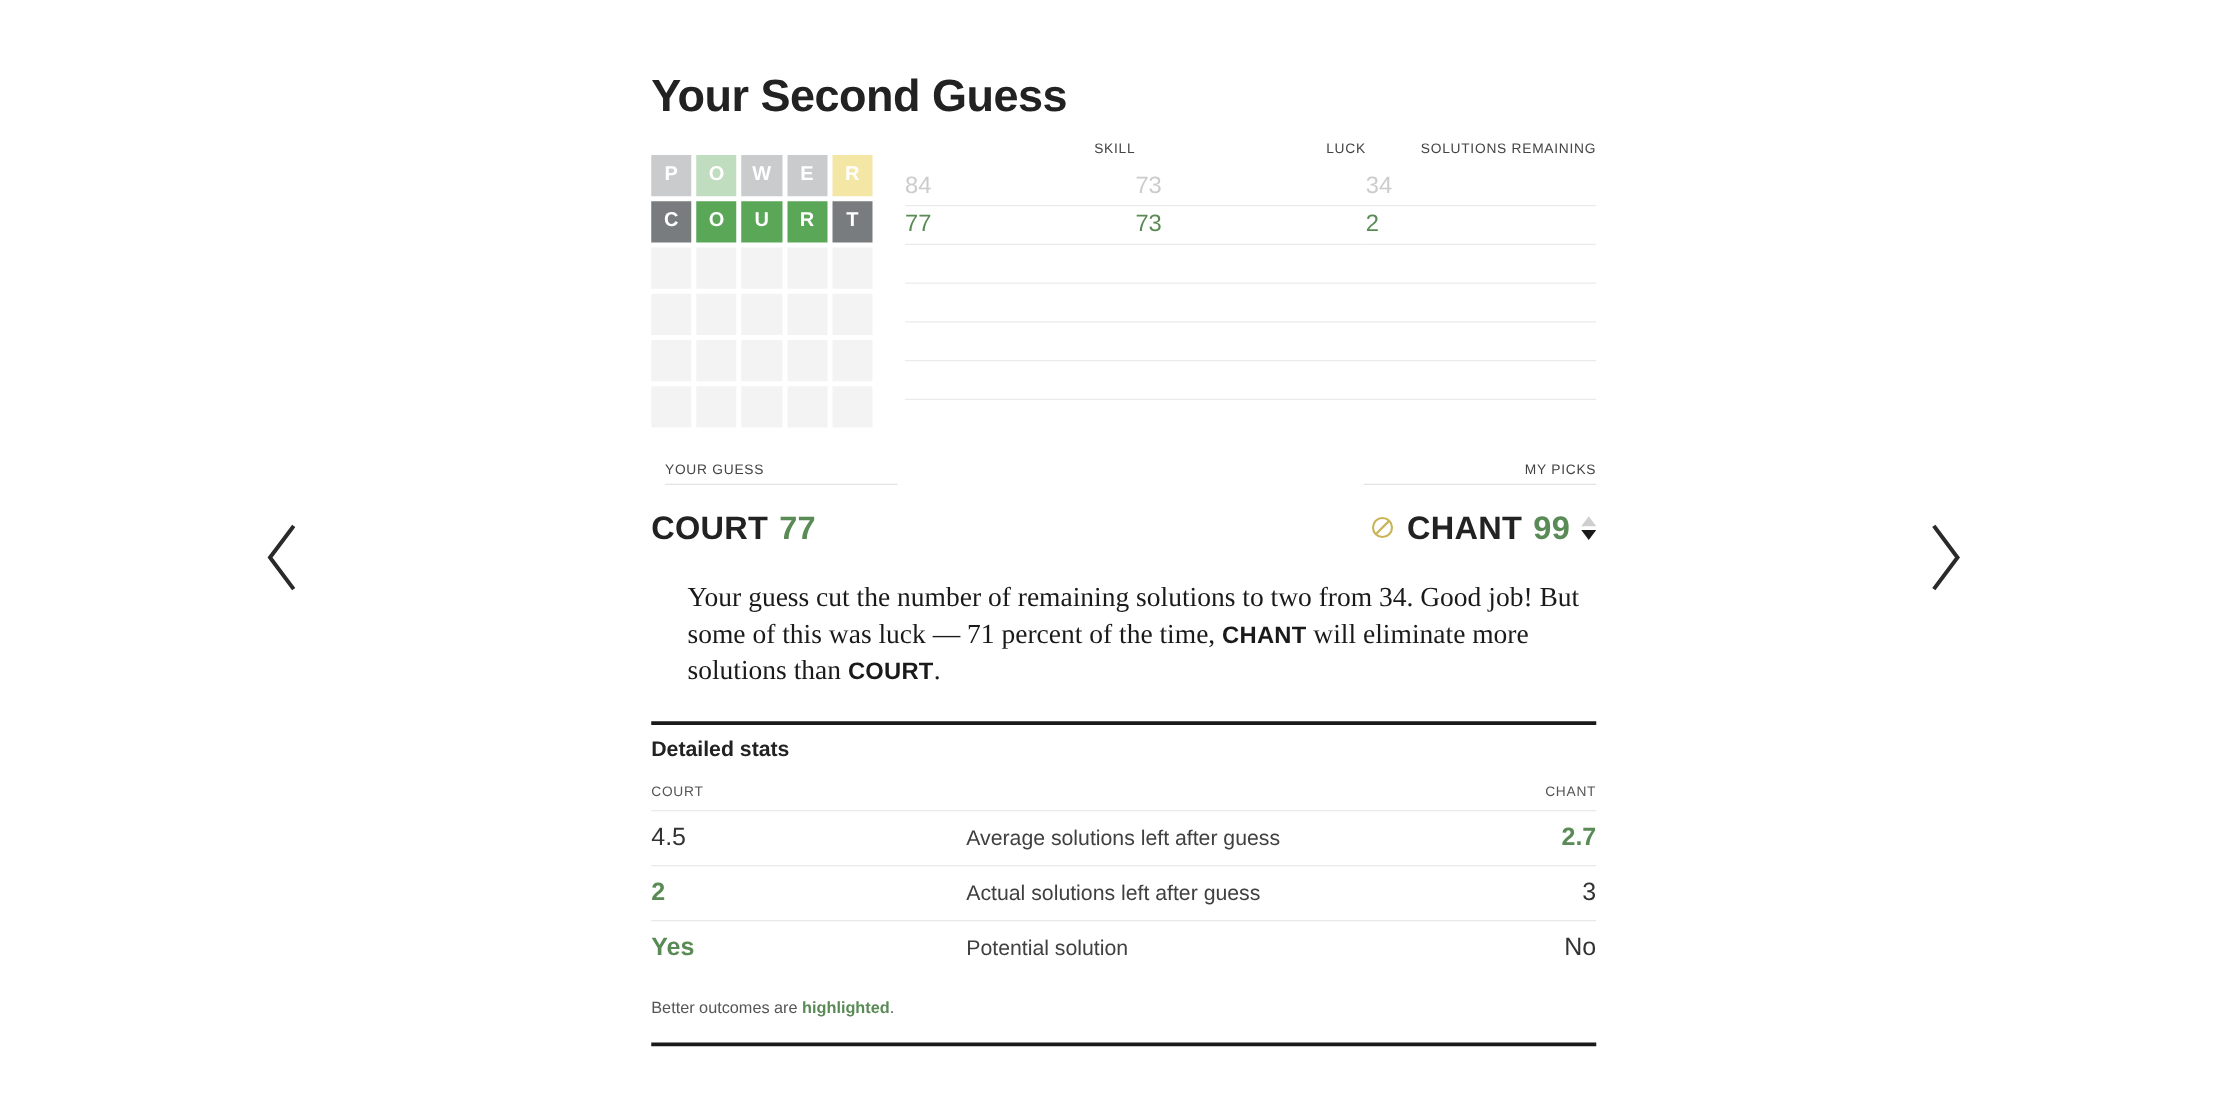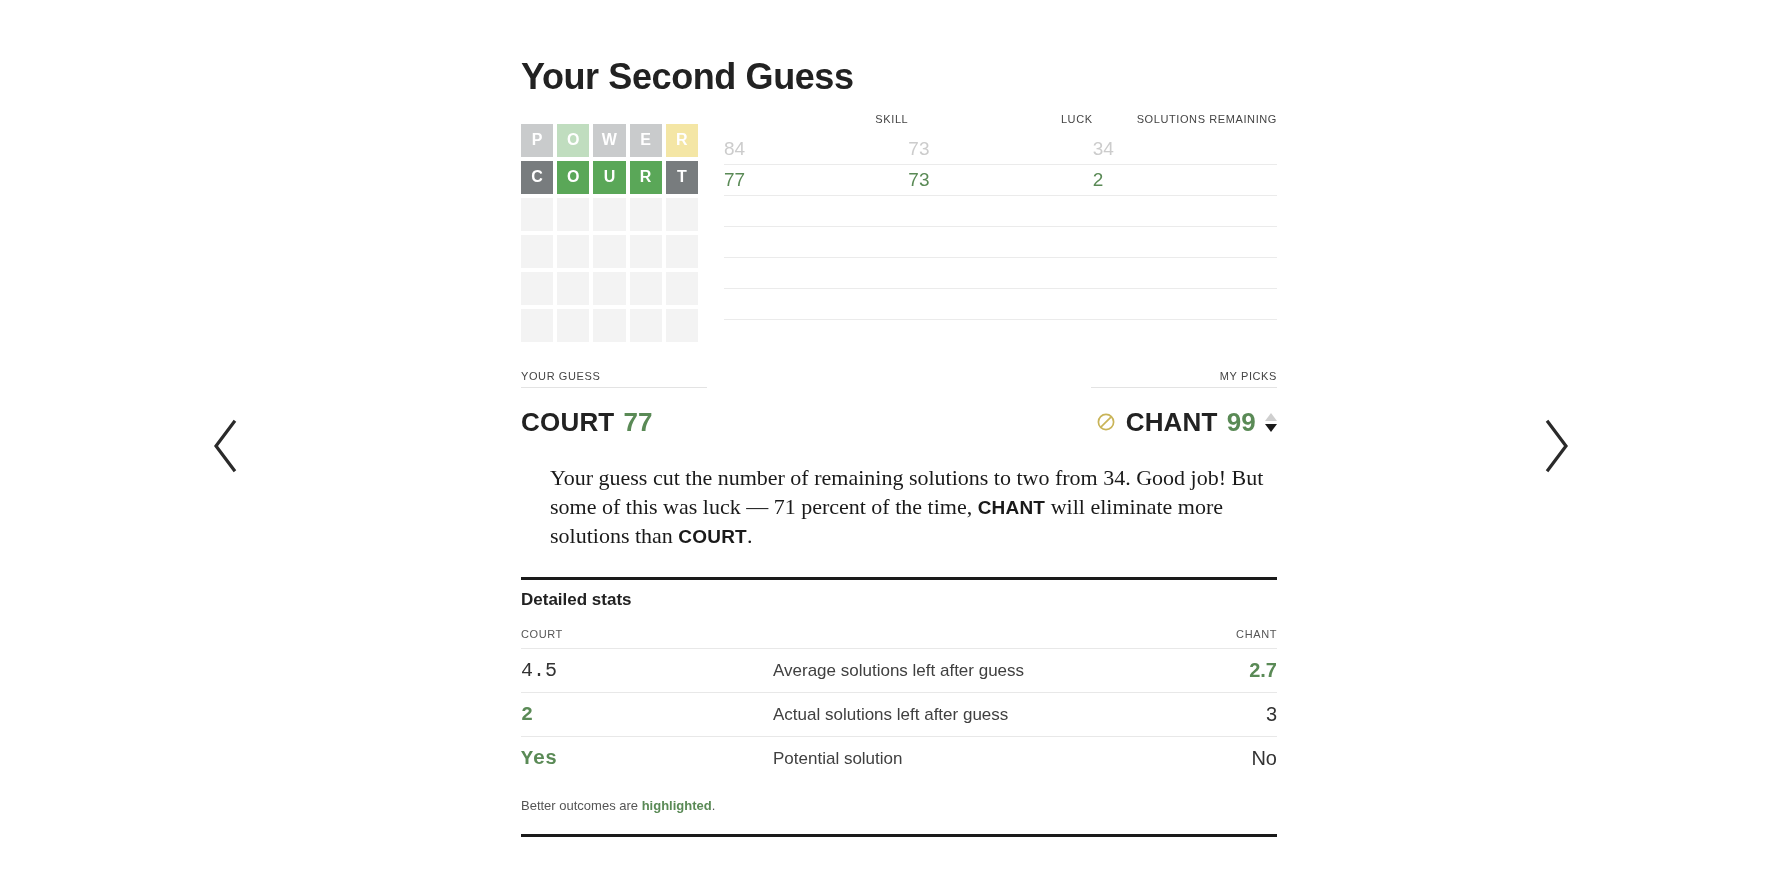--- a/index.html
+++ b/index.html
@@ -121,20 +121,21 @@
   .sb-table tr.faded td { color: #cccccc; }
   .sb-table tr.active td { color: #5a8a56; }
   .sb-table tr.blank td { color: transparent; }
 
   
   .pick-head {
     display: flex;
     justify-content: space-between;
     align-items: flex-end;
     margin-top: 28px;
+    margin-left: 11px;
   }
   .pick-head-col {
     width: 186px;
     font-size: 11px;
     letter-spacing: 0.6px;
     color: #444444;
     padding-bottom: 5px;
     border-bottom: 1px solid #e3e3e3;
   }
   .pick-head-col.right { text-align: right; }
@@ -227,21 +228,21 @@
   .ds-table th.l { text-align: left; }
   .ds-table th.r { text-align: right; }
   .ds-table th.c { text-align: center; }
   .ds-table td {
     border-top: 1px solid #e8e8e8;
     height: 43px;
     padding: 0;
     font-size: 20px;
     color: #333333;
   }
-  .ds-table td.l { text-align: left; width: 210px; font-family: Liberation Mono, monospace; }
+  .ds-table td.l { text-align: left; width: 210px; }
   .ds-table td.r { text-align: right; width: 210px; }
   .ds-table td.c {
     font-size: 17px;
     color: #404040;
   }
   .ds-table td.hl {
     color: #5a8a56;
     font-weight: 700;
   }
   .footnote {

